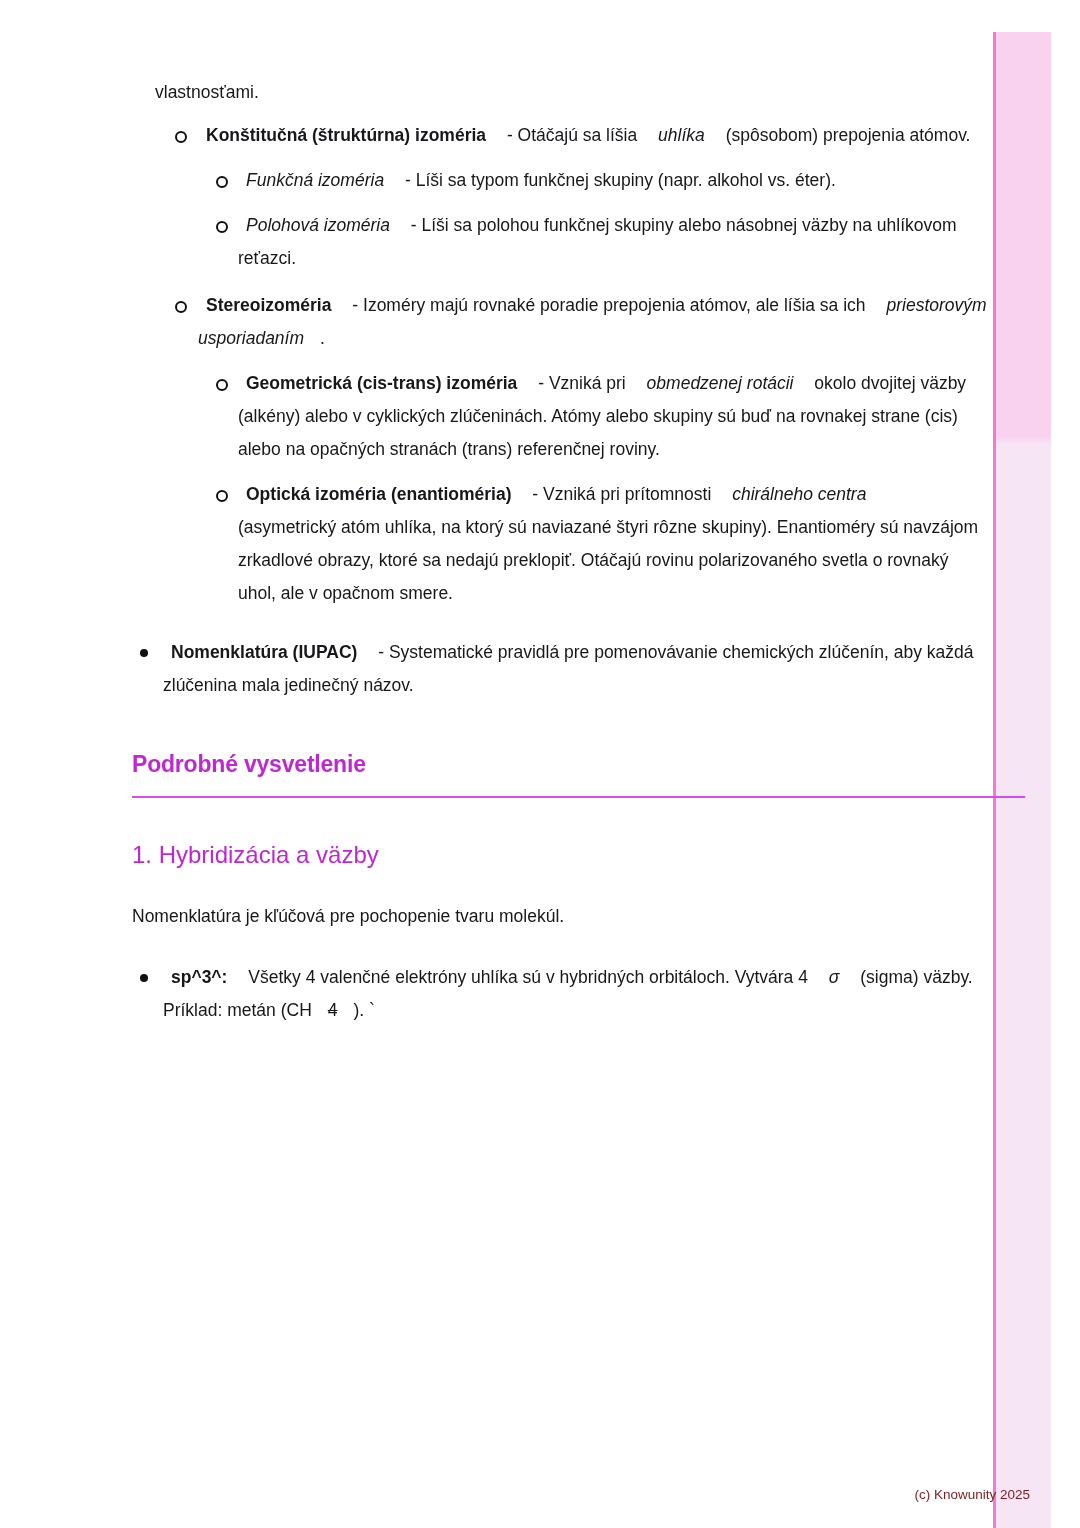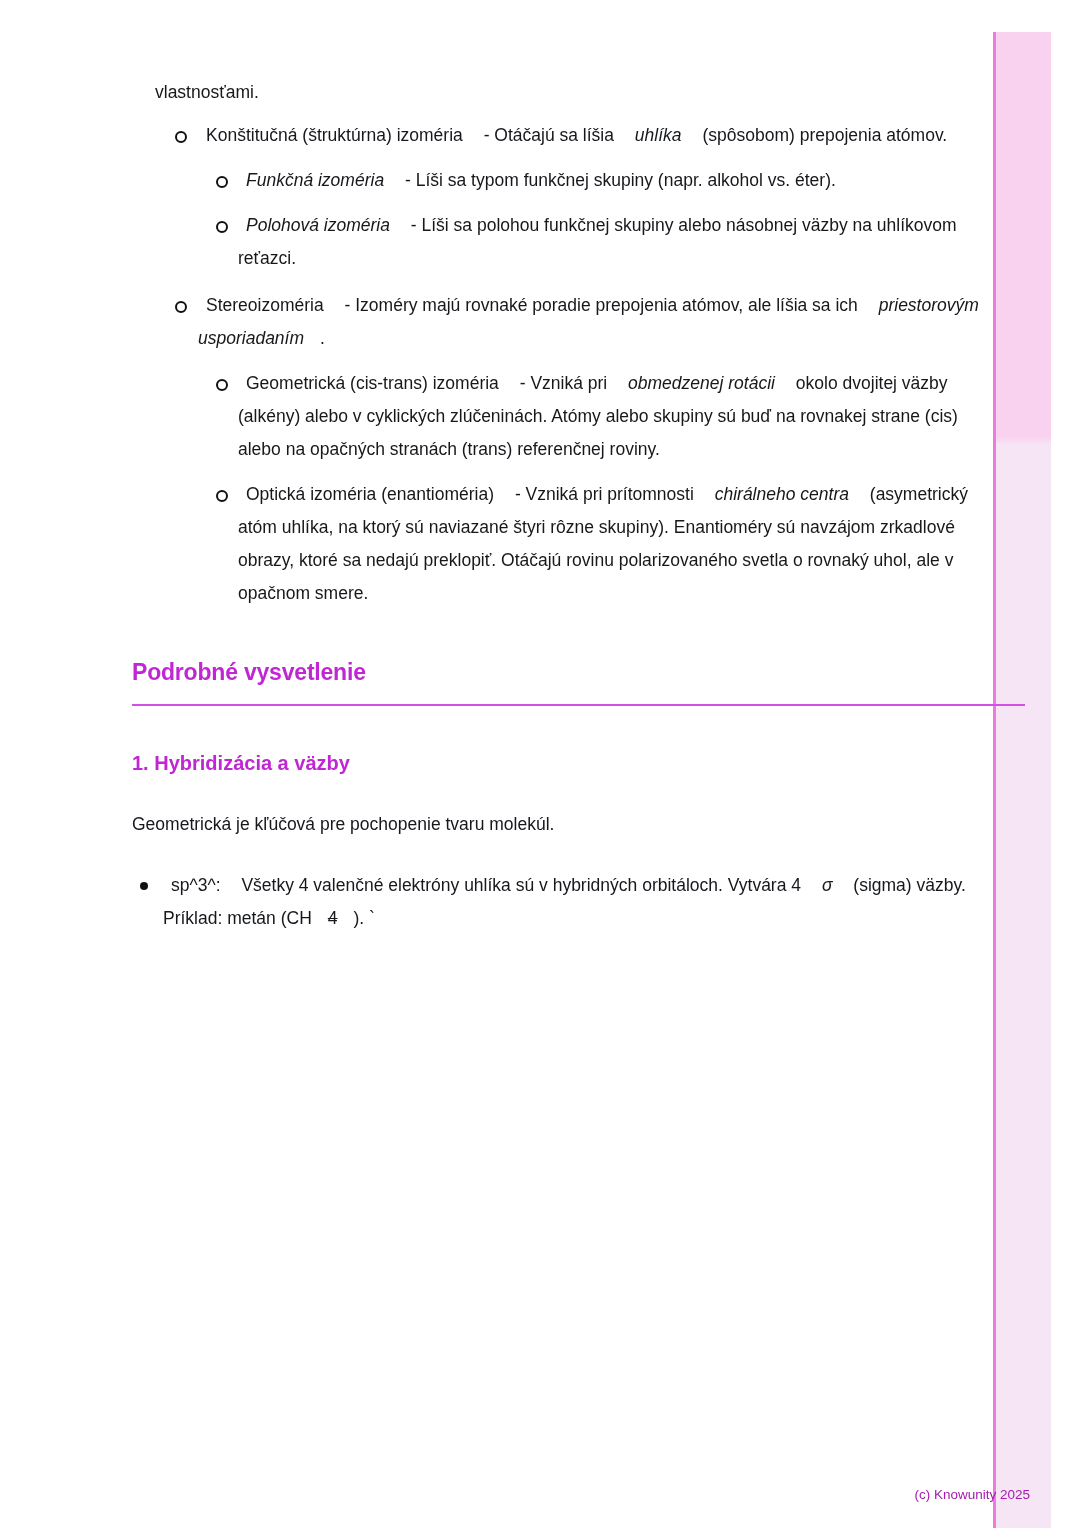--- a/index.html
+++ b/index.html
@@ -65,54 +65,54 @@
   .l1 > li { margin-bottom:14px; }
   .l1 > li::before {
     content:"";
     position:absolute;
     left:-23px; top:13px;
     width:8px; height:8px;
     background:#101114;
     border-radius:50%;
   }
 
-  .b { font-weight:400; }
+  .b { font-weight:700; }
   .i { font-style:italic; }
   .s { text-decoration:line-through; }
 
   h1 {
     margin-top:44px;
     font-size:23px;
     line-height:36px;
     font-weight:700;
     color:#c026d3;
     letter-spacing:-0.2px;
   }
   .rule {
     margin-top:14px;
     border:none;
     border-top:2px solid #d44fe3;
     width:100%;
   }
   h2 {
     margin-top:42px;
-    font-size:20px;
+    font-size:24px;
     line-height:30px;
-    font-weight:700;
+    font-weight:400;
     color:#c026d3;
   }
   .intro { margin-top:30px; }
   .sp-list { margin-top:28px; }
 
   .footer {
     position:absolute;
     right:66px;
     bottom:42px;
     font-size:13.5px;
-    color:#a21caf;
+    color:#7f1d1d;
     z-index:2;
     text-align:center;
   }
 </style>
 </head>
 <body>
 
 <div class="page">
 
   <div class="stripe"></div>
@@ -139,27 +139,32 @@
           <li>
             <span class="b">Geometrická (cis-trans) izoméria</span><span> - Vzniká pri </span><span class="i">obmedzenej rotácii</span><span> okolo dvojitej väzby (alkény) alebo v cyklických zlúčeninách. Atómy alebo skupiny sú buď na rovnakej strane (cis) alebo na opačných stranách (trans) referenčnej roviny.</span>
           </li>
           <li>
             <span class="b">Optická izoméria (enantioméria)</span><span> - Vzniká pri prítomnosti </span><span class="i">chirálneho centra</span><span> (asymetrický atóm uhlíka, na ktorý sú naviazané štyri rôzne skupiny). Enantioméry sú navzájom zrkadlové obrazy, ktoré sa nedajú preklopiť. Otáčajú rovinu polarizovaného svetla o rovnaký uhol, ale v opačnom smere.</span>
           </li>
         </ul>
       </li>
     </ul>
 
+    <ul class="l1">
+      <li>
+        <span class="b">Nomenklatúra (IUPAC)</span><span> - Systematické pravidlá pre pomenovávanie chemických zlúčenín, aby každá zlúčenina mala jedinečný názov.</span>
+      </li>
+    </ul>
 
     <h1>Podrobné vysvetlenie</h1>
     <hr class="rule">
 
     <h2>1. Hybridizácia a väzby</h2>
 
-    <p class="intro">Geometrická je kľúčová pre pochopenie tvaru molekúl.</p>
+    <p class="intro">Nomenklatúra je kľúčová pre pochopenie tvaru molekúl.</p>
 
     <ul class="l1 sp-list">
       <li>
         <span class="b">sp^3^:</span><span> Všetky 4 valenčné elektróny uhlíka sú v hybridných orbitáloch. Vytvára 4 </span><span class="i">σ</span><span> (sigma) väzby. Príklad: metán (CH</span><span class="s">4</span><span>). `</span>
       </li>
     </ul>
 
   </div>
 
   <div class="footer">(c) Knowunity 2025</div>

